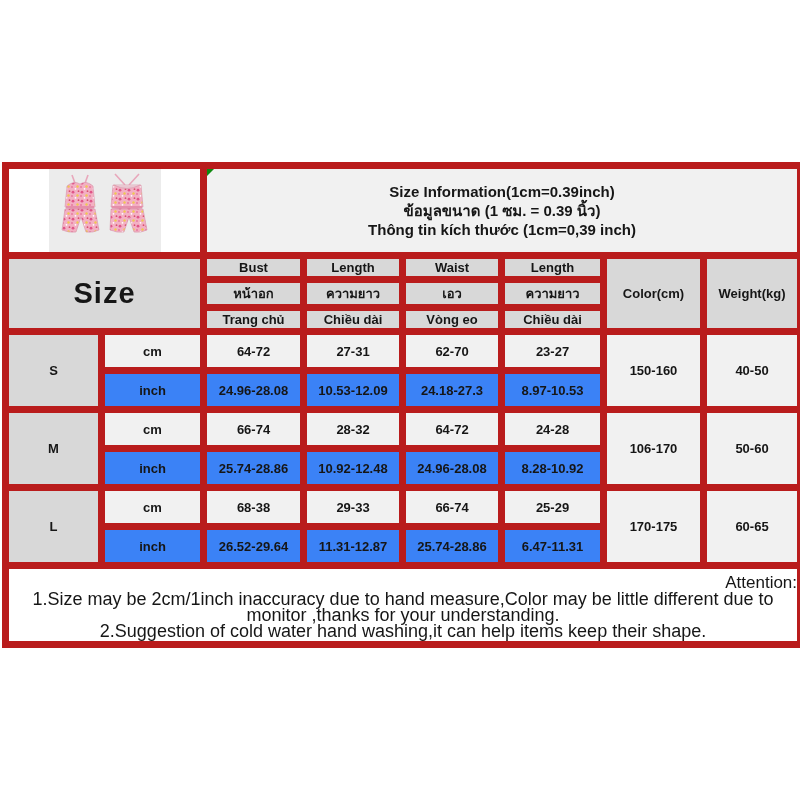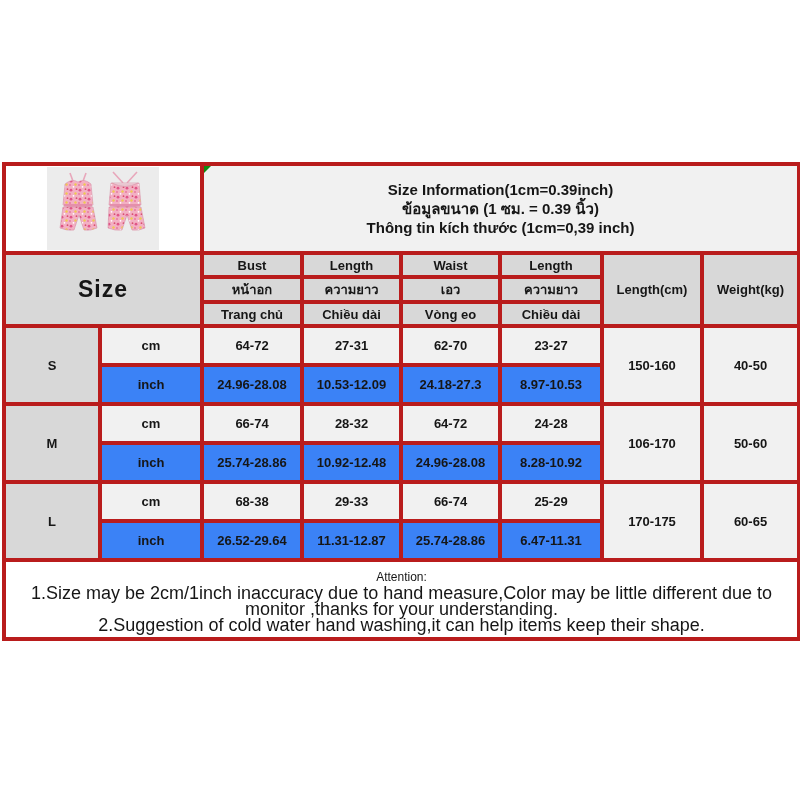--- a/index.html
+++ b/index.html
@@ -7,21 +7,21 @@
   body { font-family: "Liberation Sans", sans-serif; color: #111; position: relative; }
 
   .canvas { position: absolute; left: 0; top: 0; width: 800px; height: 800px; background: #fff; }
 
   table.size-chart {
     position: absolute; left: 2px; top: 162px;
     width: 795px; height: 473px;
     border-collapse: collapse; table-layout: fixed;
   }
   table.size-chart td {
-    border: 4px solid #b91c1c;
+    border: 7px solid #b91c1c;
     text-align: center; vertical-align: middle;
     font-size: 13px; color: #161616;
     overflow: hidden;
   }
 
   
   col.c-letter { width: 96px; }
   col.c-unit   { width: 102px; }
   col.c-bust   { width: 100px; }
   col.c-len1   { width: 99px; }
@@ -45,29 +45,29 @@
   .cell-title { background: #f1f1f1; position: relative; }
   .cell-title .t-line { font-weight: bold; font-size: 15px; line-height: 19px; }
 
   .corner-flag {
     position: absolute; left: 0; top: 0;
     width: 0; height: 0;
     border-top: 7px solid #0f8a0f;
     border-right: 7px solid transparent;
   }
 
-  .size-big { font-weight: bold; font-size: 23px; letter-spacing: 1px; }
+  .size-big { font-weight: bold; font-size: 29px; letter-spacing: 1px; }
   .hdr { font-weight: bold; font-size: 12.5px; }
   .hdr-vi { font-weight: bold; font-size: 12.5px; }
   .letter { font-weight: bold; font-size: 14px; }
   .unit { font-weight: bold; font-size: 13px; }
   .val { font-weight: bold; font-size: 13.5px; }
 
   .cell-note { background: #ffffff; vertical-align: top; padding-top: 3px; }
-  .cell-note .n-title { font-size: 12px; line-height: 16px; }
+  .cell-note .n-title { font-size: 17px; line-height: 16px; text-align: right; }
   .cell-note .n-line  { font-size: 18px; line-height: 16px; }
 
   .photo-wrap { display: flex; justify-content: center; align-items: center; height: 100%; }
 </style>
 </head>
 <body>
 
 <div class="canvas">
 
   <table class="size-chart">
@@ -127,21 +127,21 @@
     </tr>
 
     <tr class="r-head">
       <td colspan="2" rowspan="3" class="bg-gray">
         <span class="size-big">Size</span>
       </td>
       <td class="bg-gray hdr">Bust</td>
       <td class="bg-gray hdr">Length</td>
       <td class="bg-gray hdr">Waist</td>
       <td class="bg-gray hdr">Length</td>
-      <td rowspan="3" class="bg-gray hdr">Length(cm)</td>
+      <td rowspan="3" class="bg-gray hdr">Color(cm)</td>
       <td rowspan="3" class="bg-gray hdr">Weight(kg)</td>
     </tr>
     <tr class="r-head">
       <td class="bg-gray hdr">หน้าอก</td>
       <td class="bg-gray hdr">ความยาว</td>
       <td class="bg-gray hdr">เอว</td>
       <td class="bg-gray hdr">ความยาว</td>
     </tr>
     <tr class="r-head">
       <td class="bg-gray hdr-vi">Trang chủ</td>

